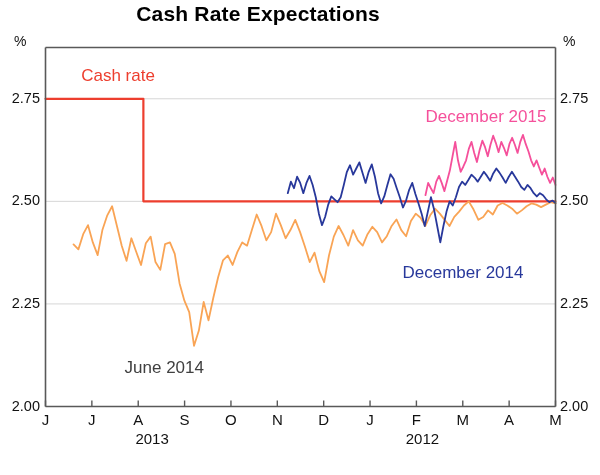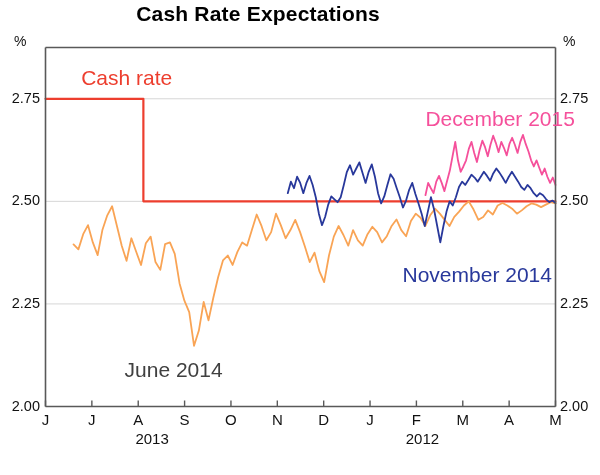--- a/index.html
+++ b/index.html
@@ -63,21 +63,21 @@
   .xgroup-label {
     position: absolute;
     font-size: 15px;
     color: #111111;
     text-align: left;
     width: 70px;
     top: 430px;
   }
   .series-annotation {
     position: absolute;
-    font-size: 21px;
+    font-size: 17px;
     white-space: nowrap;
   }
   #source-note {
     position: absolute;
     left: 36px;
     top: 452px;
     font-size: 13.5px;
     color: #111111;
     white-space: nowrap;
   }
@@ -144,17 +144,17 @@
       <div class="xtick-label" style="left: 494.136px; top: 411px;">A</div>
       <div class="xtick-label" style="left: 540.5px; top: 411px;">M</div>
     </div>
   <div id="xgroup-labels">
       <div class="xgroup-label" style="left: 135.45px;">2013</div>
       <div class="xgroup-label" style="left: 405.75px;">2012</div>
     </div>
   <div id="series-annotations">
       <div class="series-annotation" style="left: 81.2px; top: 66.22px; color: rgb(237, 62, 46);">Cash rate</div>
       <div class="series-annotation" style="left: 124.55px; top: 332.906px; color: #404040; margin-top: 25px;">June 2014</div>
-      <div class="series-annotation" style="left: 402.5px; top: 263.157px; color: rgb(40, 56, 155);">November 2014</div>
+      <div class="series-annotation" style="left: 402.5px; top: 263.157px; color: rgb(40, 56, 155);">December 2014</div>
       <div class="series-annotation" style="left: 425.45px; top: 107.249px; color: rgb(245, 80, 155);">December 2015</div>
     </div>
 
 </div>
 
 </body></html>

